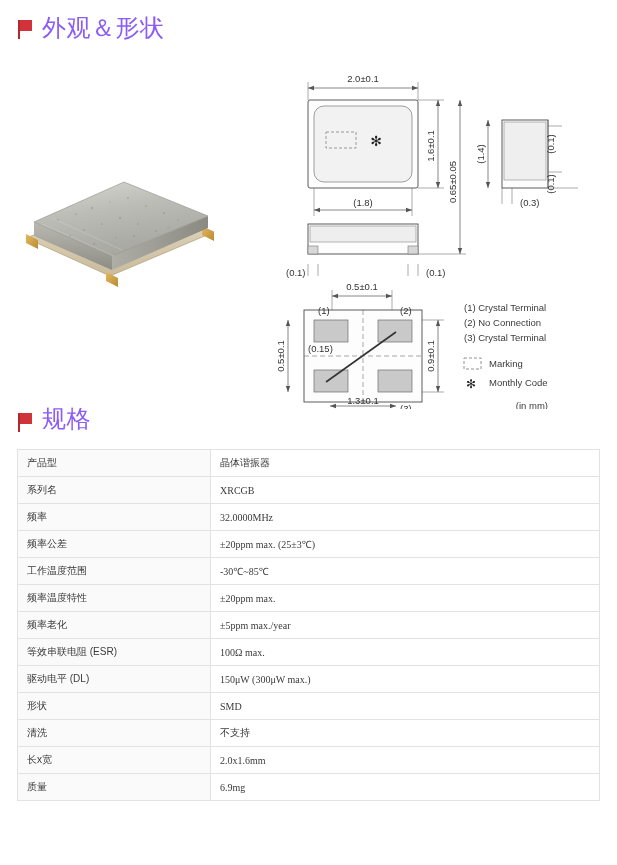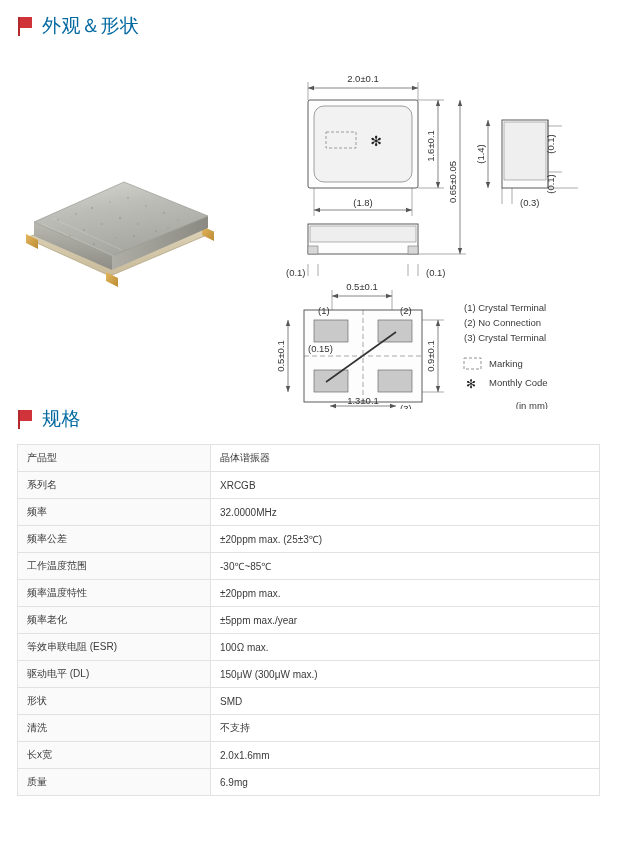--- a/index.html
+++ b/index.html
@@ -19,22 +19,22 @@
     padding: 0 0 0 18px;
   }
   .flag {
     width: 15px;
     height: 19px;
     position: relative;
     flex: 0 0 auto;
   }
   .flag svg { display: block; }
   .section-title {
-    font-size: 19px;
-    color: #0369a1;
+    font-size: 24px;
+    color: #8b5cf6;
     letter-spacing: 0.5px;
     line-height: 1;
     padding-bottom: 2px;
   }
   
   #appearance-section { position: relative; height: 395px; }
   .head-appearance { padding-top: 16px; }
 
   .photo-wrap {
     position: absolute;
@@ -46,21 +46,21 @@
   .drawing-wrap {
     position: absolute;
     left: 248px;
     top: 64px;
     width: 355px;
     height: 345px;
   }
   .drawing-wrap svg, .photo-wrap svg { display: block; }
 
   
-  .head-spec { padding-top: 14px; }
+  .head-spec { padding-top: 14px; font-family: Liberation Mono, monospace; }
   table.spec {
     width: 583px;
     margin: 14px 0 0 17px;
     border-collapse: collapse;
     table-layout: fixed;
   }
   table.spec td {
     border: 1px solid #e2e2e2;
     height: 27px;
     font-size: 10px;
@@ -68,20 +68,21 @@
     color: #3a3a3a;
     white-space: nowrap;
     overflow: hidden;
   }
   table.spec td.key {
     width: 193px;
     background: #fafafa;
   }
   table.spec td.val {
     background: #ffffff;
+    font-family: Liberation Serif, serif;
   }
   .legend-text { font-size: 9.5px; fill: #3a3a3a; }
 </style>
 </head>
 <body>
 
 <div id="appearance-section">
 
   <div class="section-head head-appearance">
     <span class="flag">

